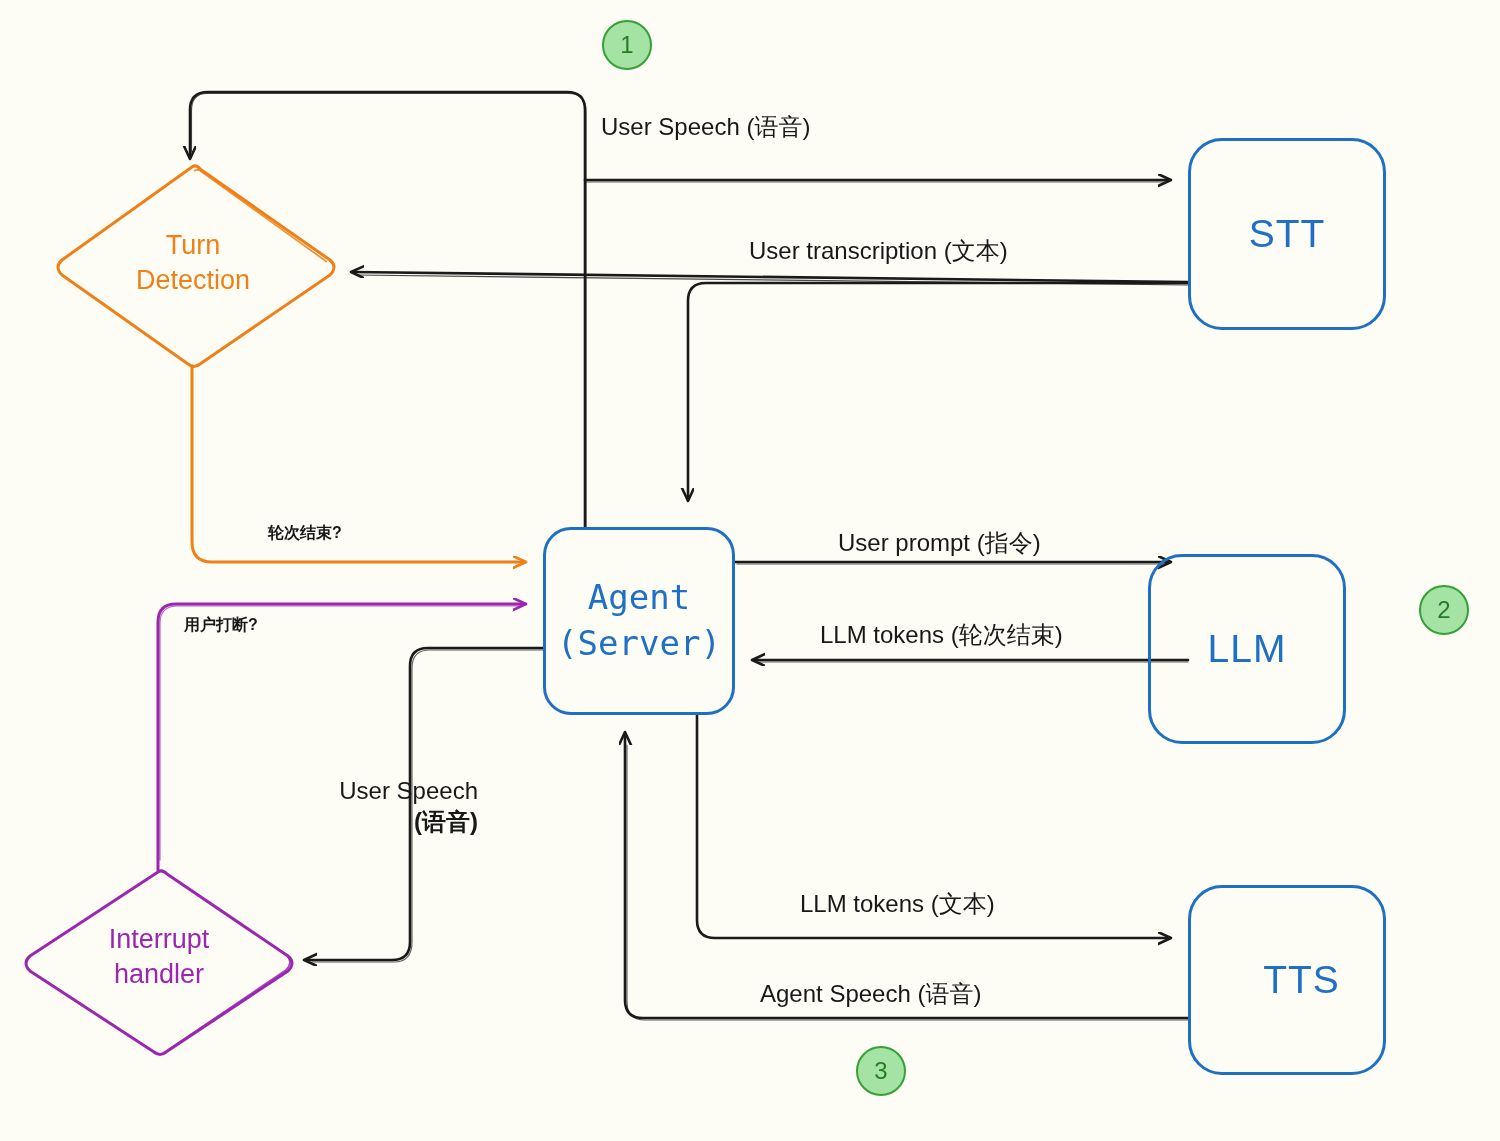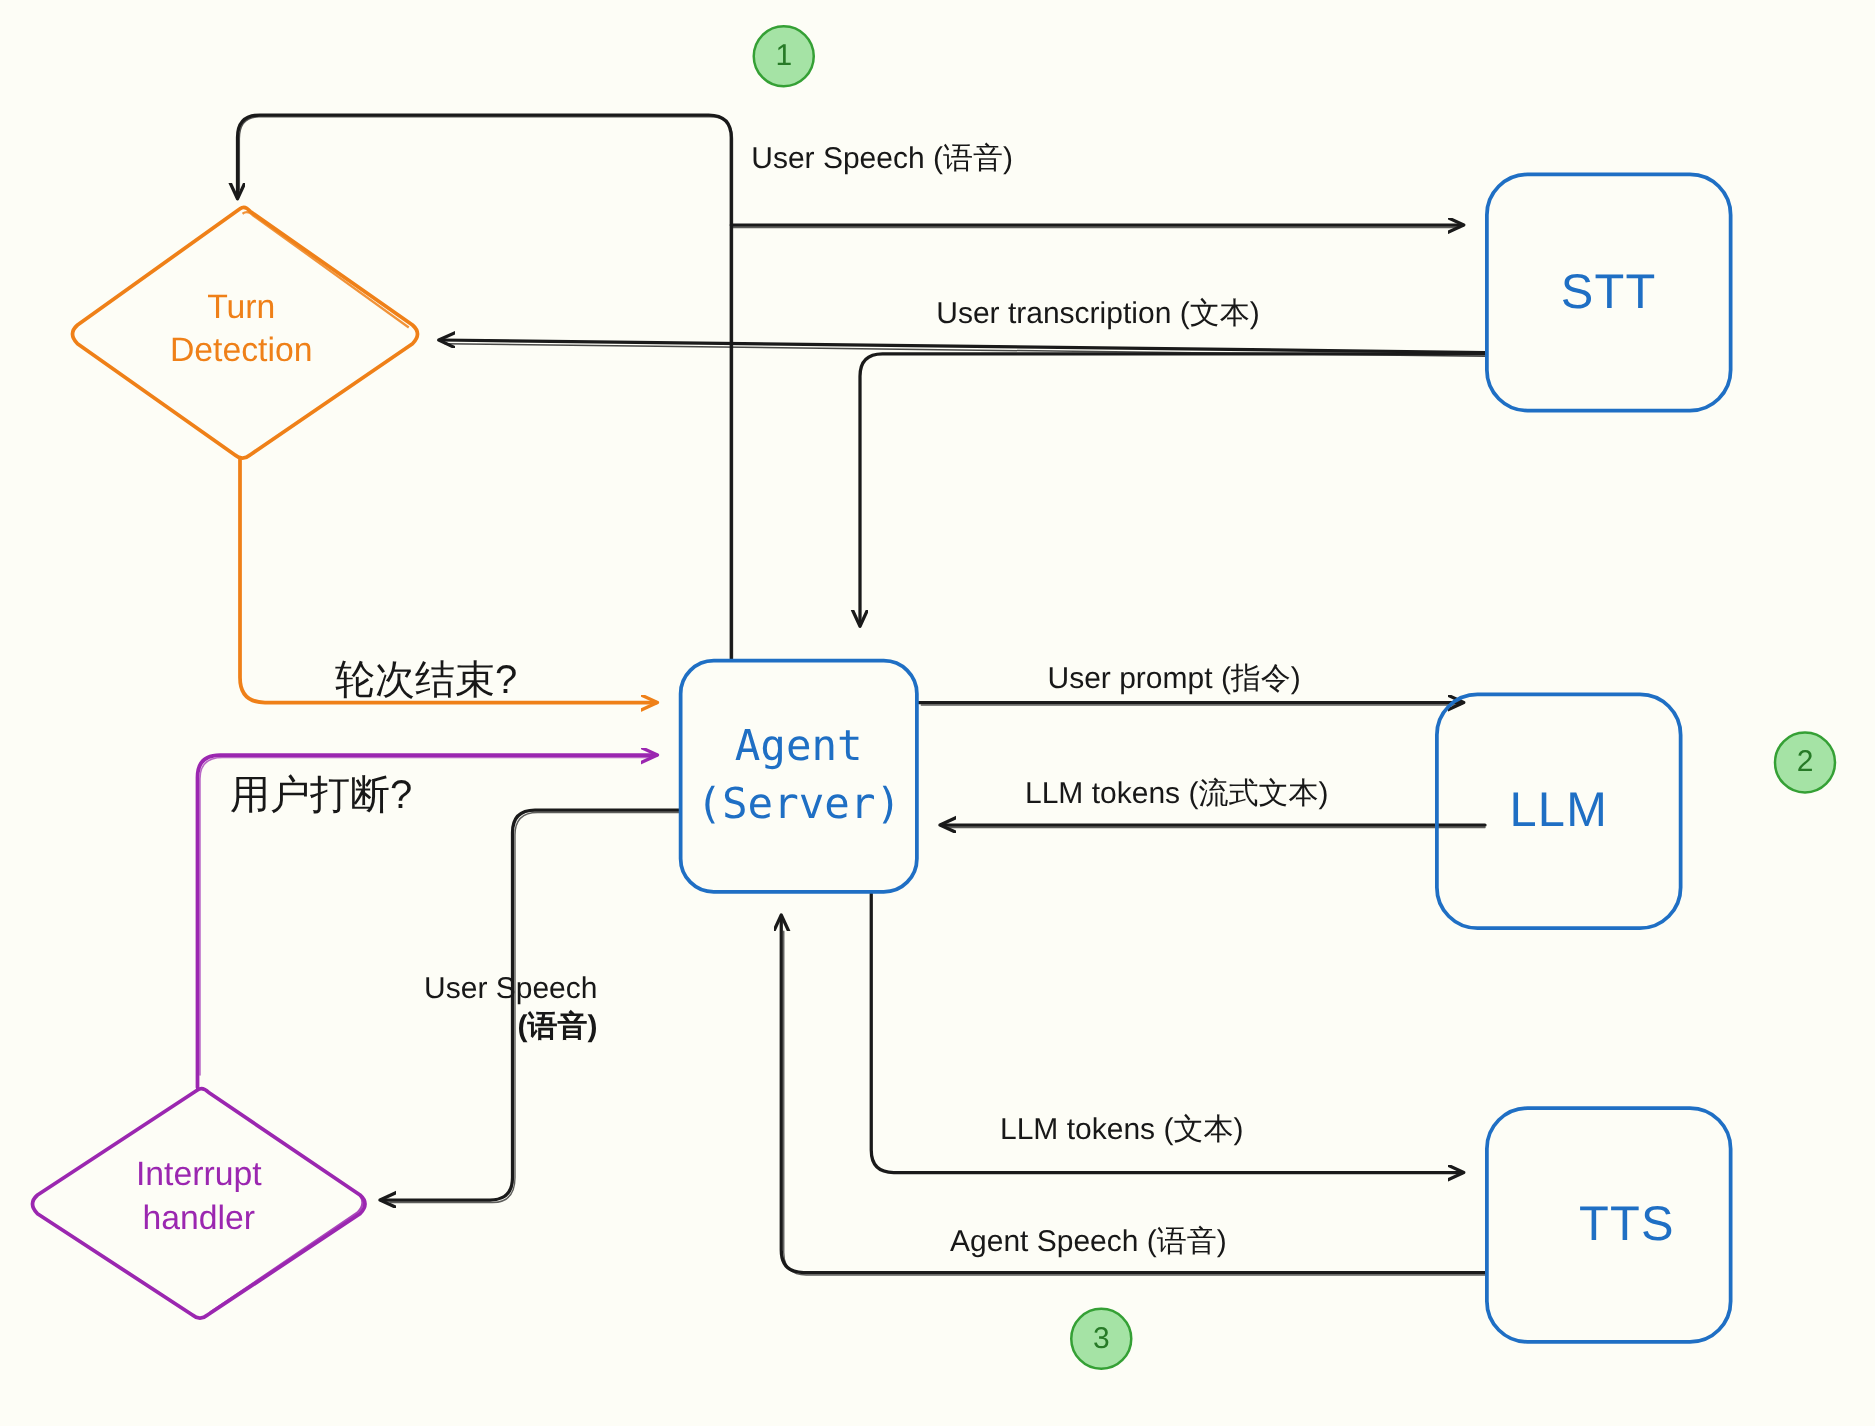--- a/index.html
+++ b/index.html
@@ -64,22 +64,22 @@
   }
   .edge-label {
     position: absolute;
     color: #181818;
     font-size: 24px;
     white-space: nowrap;
     font-family: "Liberation Sans", sans-serif;
     line-height: 1.3;
   }
   .edge-label.cn {
-    font-weight: normal;
-    font-size: 32px;
+    font-weight: bold;
+    font-size: 16px;
   }
   .badge {
     position: absolute;
     width: 46px;
     height: 46px;
     border-radius: 50%;
     background: #a5e3a5;
     border: 2.5px solid #35a035;
     color: #277a27;
     display: flex;
@@ -189,21 +189,21 @@
   <div class="edge-label" style="left:601px; top:111px;">User Speech (语音)</div>
 
   <div class="edge-label" style="left:749px; top:235px;">User transcription (文本)</div>
 
   <div class="edge-label cn" style="left:268px; top:523px;">轮次结束?</div>
 
   <div class="edge-label cn" style="left:184px; top:615px;">用户打断?</div>
 
   <div class="edge-label" style="left:838px; top:527px;">User prompt (指令)</div>
 
-  <div class="edge-label" style="left:820px; top:619px;">LLM tokens (流式文本)</div>
+  <div class="edge-label" style="left:820px; top:619px;">LLM tokens (轮次结束)</div>
 
   <div class="edge-label" style="left:330px; top:775px; width:148px; text-align:right;">
     <div>User Speech</div>
     <div style="font-weight:bold;">(语音)</div>
   </div>
 
   <div class="edge-label" style="left:800px; top:888px;">LLM tokens (文本)</div>
 
   <div class="edge-label" style="left:760px; top:978px;">Agent Speech (语音)</div>
 

